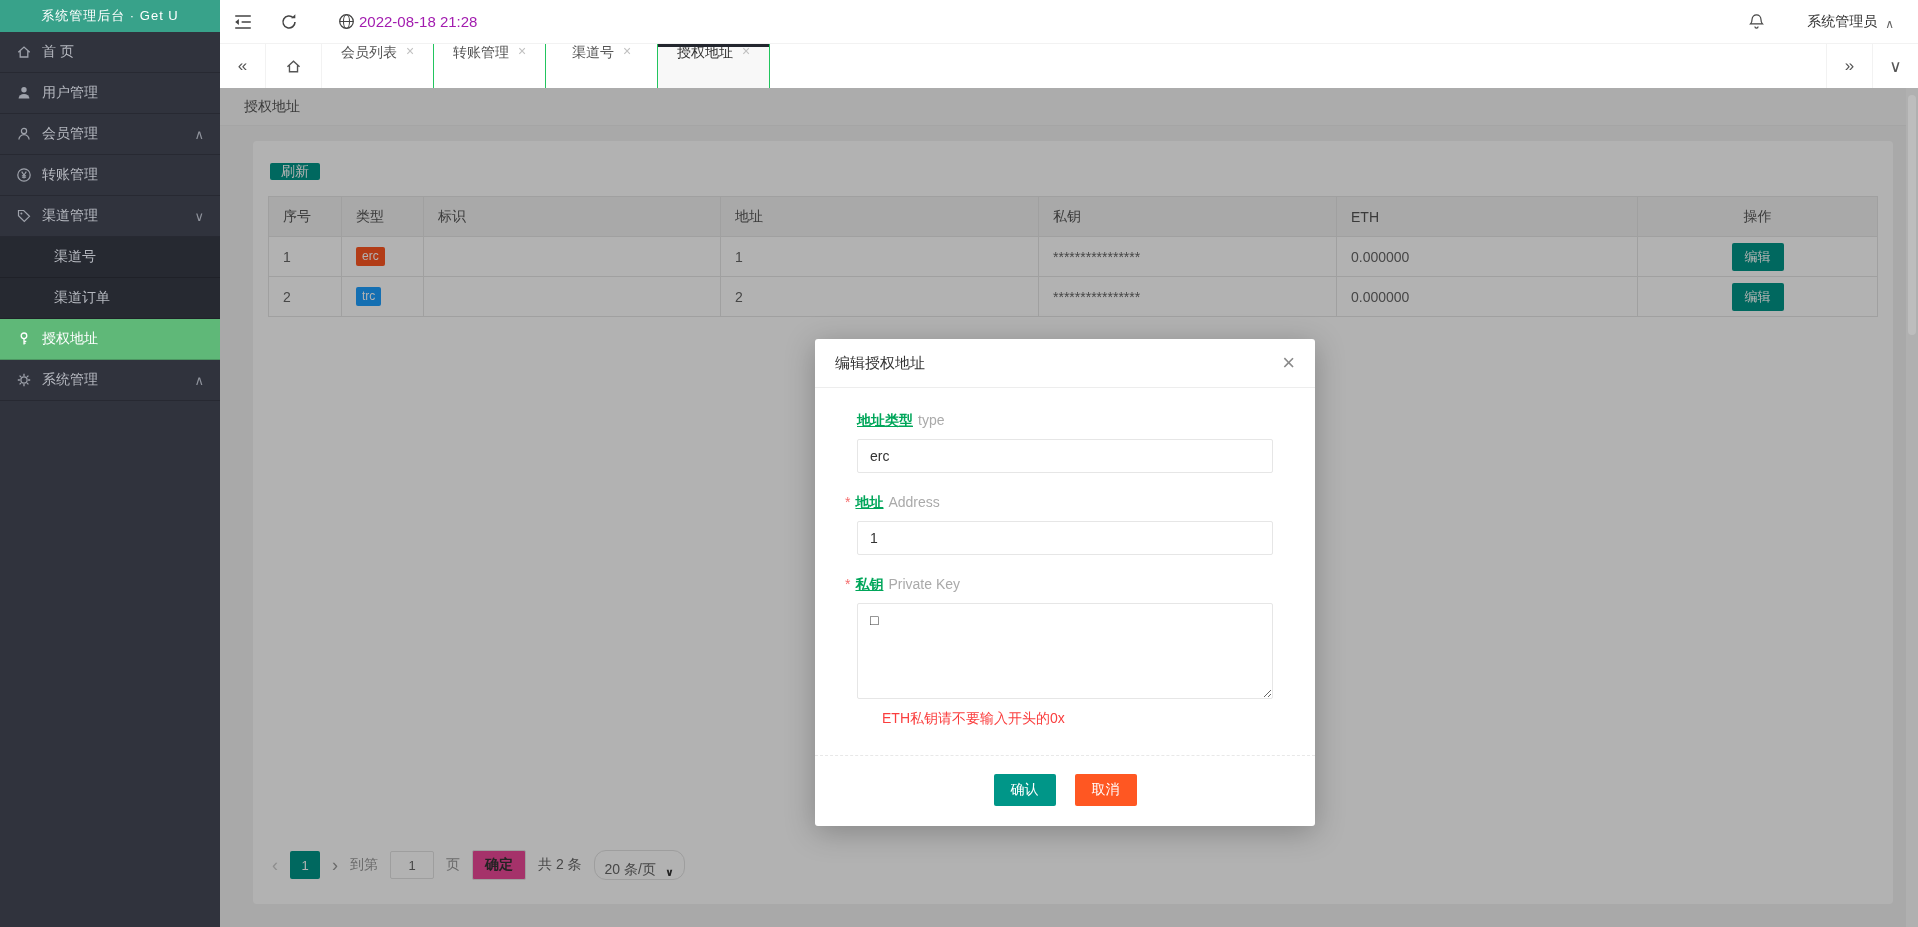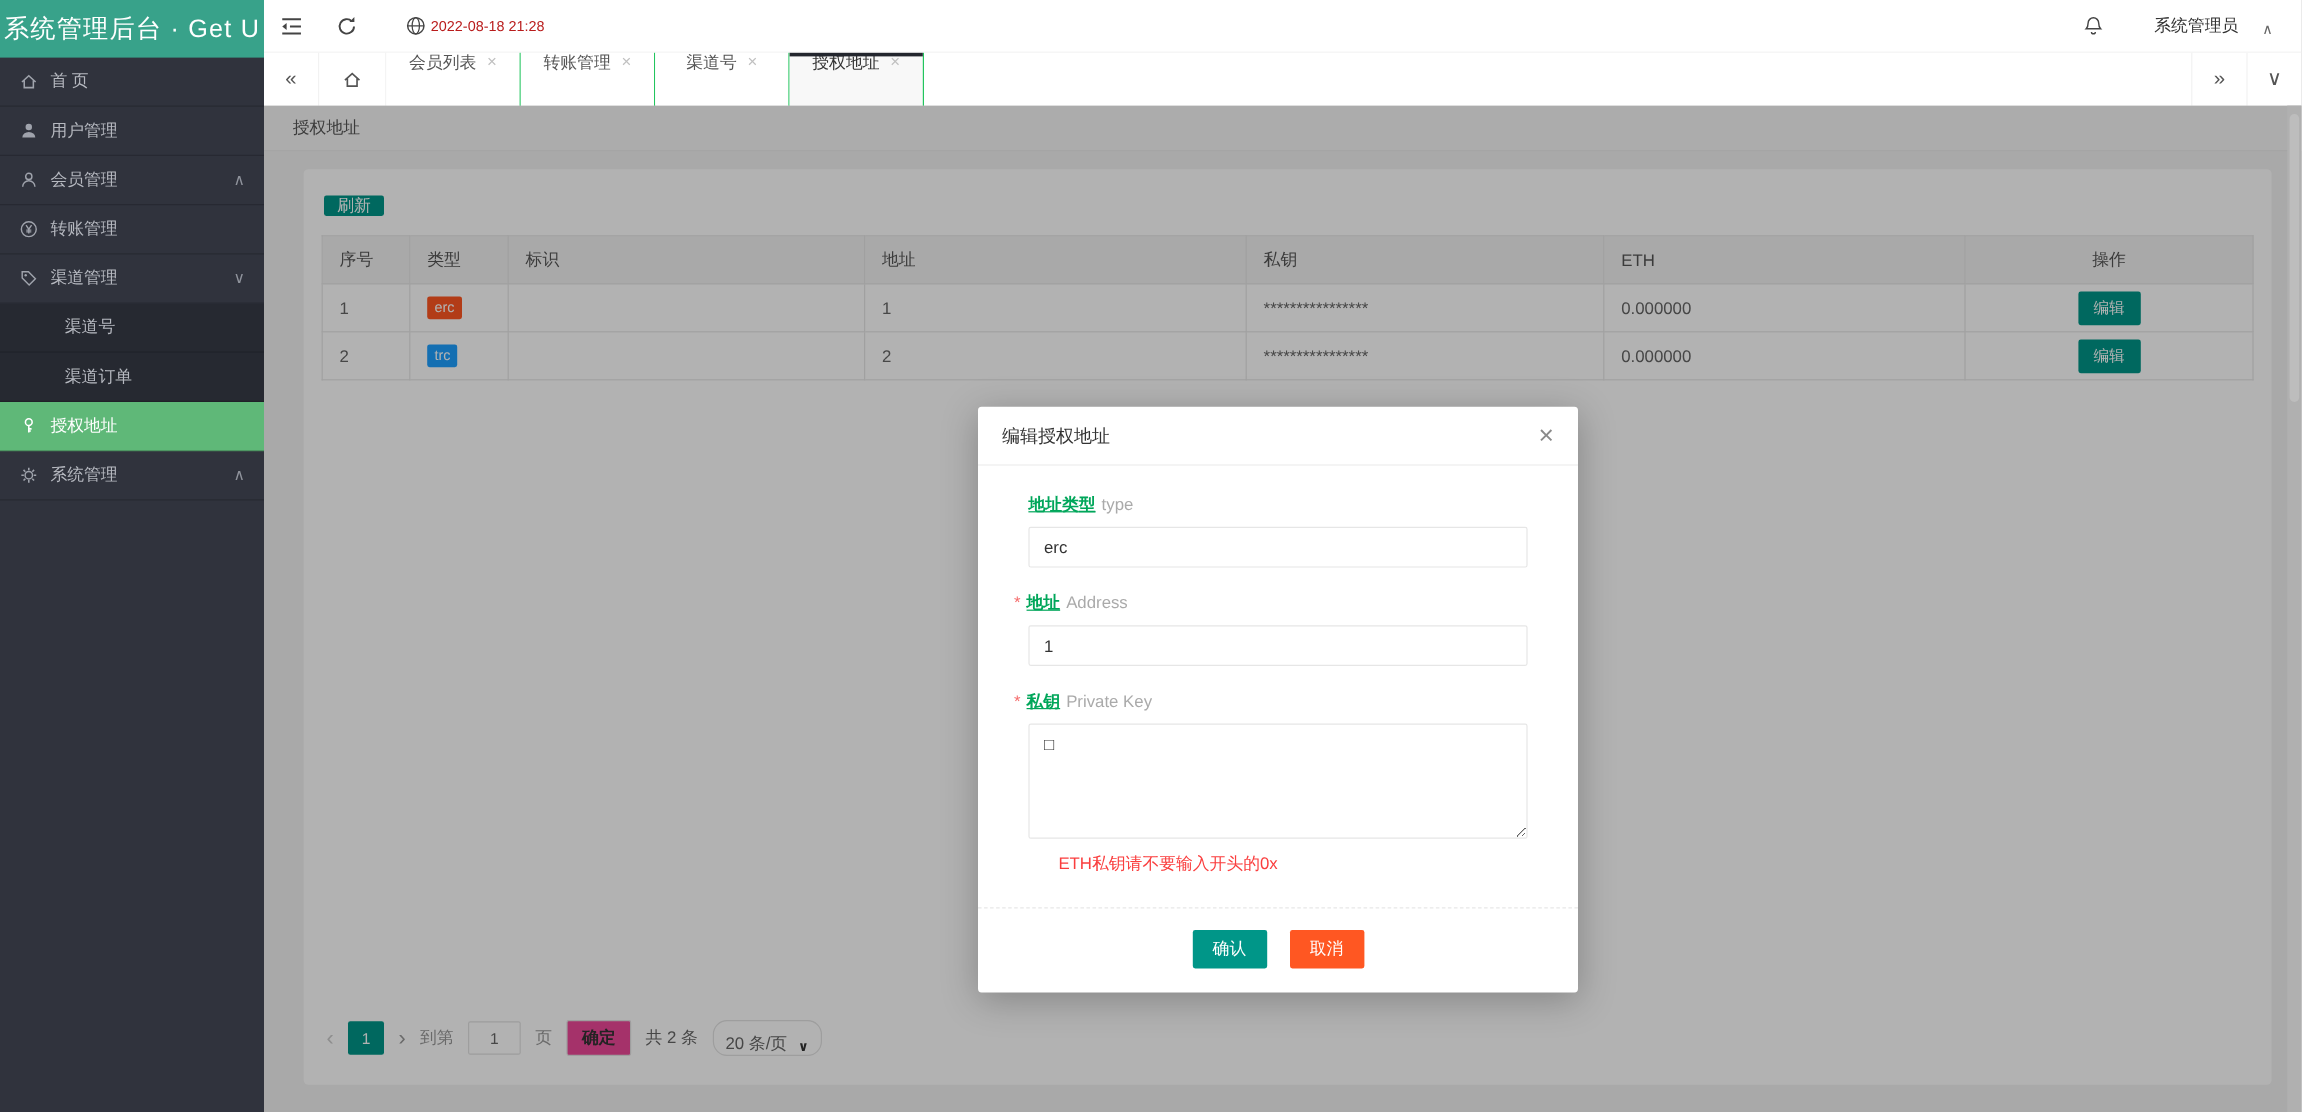--- a/index.html
+++ b/index.html
@@ -1,35 +1,35 @@
 <!DOCTYPE html>
 <html><head>
 <meta charset="utf-8">
 <style>
   * { margin:0; padding:0; box-sizing:border-box; }
   html,body { width:1918px; height:927px; overflow:hidden; }
   body { font-family:"Liberation Sans","DejaVu Sans",sans-serif; background:#fff; position:relative; }
 
   
   .sidebar { position:absolute; left:0; top:0; bottom:0; width:220px; background:#30333d; z-index:3; }
-  .logo { height:48px; background:#38a28a; color:#fff; font-size:21px; display:flex; align-items:center; justify-content:center; letter-spacing:1px; }
+  .logo { height:32px; background:#38a28a; color:#fff; font-size:13px; display:flex; align-items:center; justify-content:center; letter-spacing:1px; }
   .nav-item { height:41px; display:flex; align-items:center; padding:0 16px; color:#b6b9c0; font-size:14px; border-bottom:1px solid rgba(0,0,0,0.18); cursor:pointer; position:relative; }
   .nav-item .nico { width:16px; height:16px; margin-right:10px; display:inline-flex; color:#9fa3ac; flex:none; }
   .nav-item.sub { padding-left:54px; background:#262931; }
   .nav-item.active { background:#5FB878; color:#fff; }
   .nav-item.active .nico { color:#fff; }
   .nav-chev { position:absolute; right:16px; font-size:13px; color:#8f939c; }
 
   
   .topbar { position:absolute; left:220px; top:0; right:0; height:44px; background:#fff; display:flex; align-items:center; border-bottom:1px solid #f2f2f2; z-index:2; }
   .tb-btn { width:46px; height:44px; display:flex; align-items:center; justify-content:center; color:#444; cursor:pointer; }
-  .tb-time { display:flex; align-items:center; gap:4px; margin-left:26px; font-size:12px; color:#b91c1c; }
+  .tb-time { display:flex; align-items:center; gap:4px; margin-left:26px; font-size:15px; color:#a21caf; }
   .tb-time .gico { display:inline-flex; color:#444; }
   .topbar-right { margin-left:auto; display:flex; align-items:center; gap:28px; padding-right:24px; }
-  .tb-user { display:flex; align-items:flex-end; gap:20px; font-size:14px; color:#333; cursor:pointer; }
+  .tb-user { display:flex; align-items:flex-end; gap:8px; font-size:14px; color:#333; cursor:pointer; }
   .tb-user .caret { font-size:12px; color:#666; }
 
   
   .tabbar { position:absolute; left:220px; top:44px; right:0; height:44px; background:#fff; display:flex; align-items:stretch; z-index:2; }
   .tab-ctrl { width:46px; display:flex; align-items:center; justify-content:center; color:#555; font-size:17px; border-right:1px solid #f2f2f2; cursor:pointer; }
   .tab-home { width:56px; display:flex; align-items:center; justify-content:center; border-right:1px solid #f2f2f2; color:#555; cursor:pointer; }
   .tab { width:112px; display:flex; justify-content:center; gap:9px; font-size:14px; color:#555; border-right:1px solid #22c55e; position:relative; cursor:pointer; background:#fff; }
   .tab .tab-x { color:#c0c0c0; font-size:14px; line-height:1; }
   .tab.active { background:#f8f8f8; color:#333; }
   .tab.active::before { content:""; position:absolute; left:0; right:0; top:0; height:3px; background:#23262e; }

